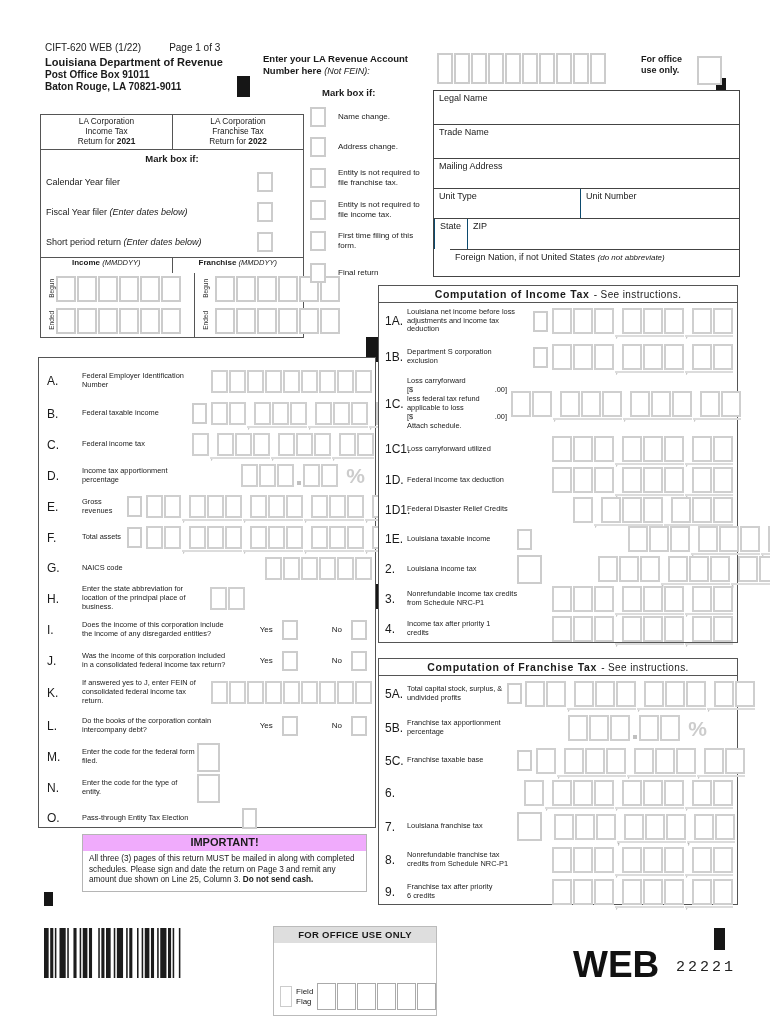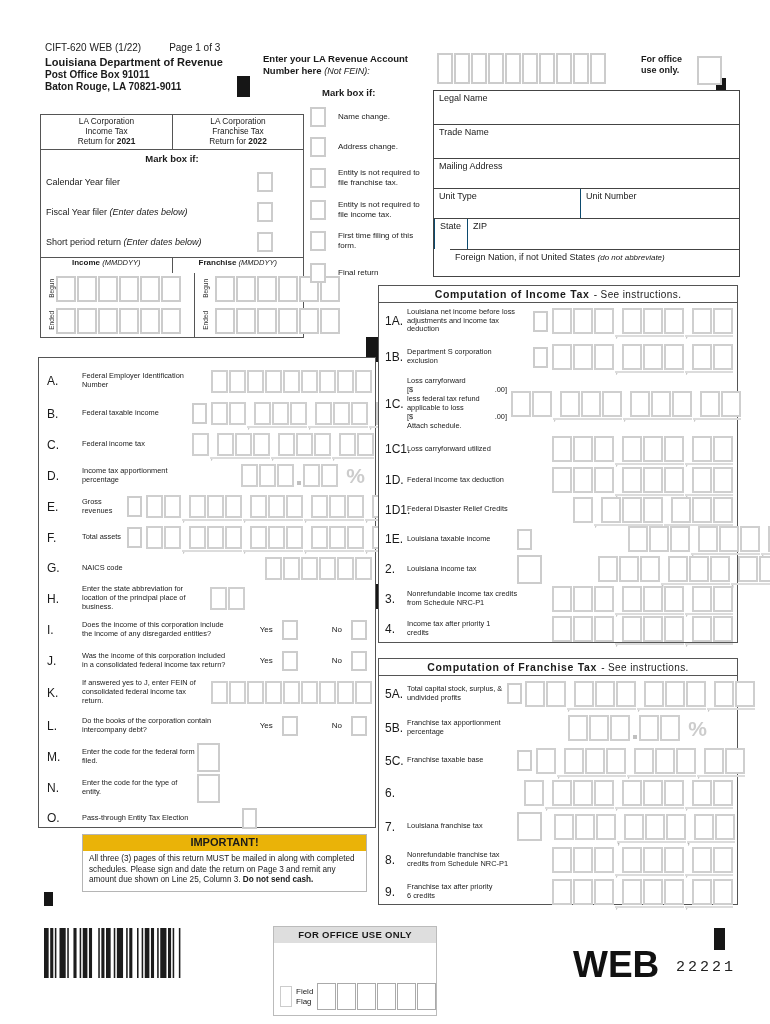--- a/index.html
+++ b/index.html
@@ -77,21 +77,21 @@
   .pbx.big{width:21px;height:25px;}
   .singlebox{width:19px;height:25px;border:2px solid #ccc;background:#fff;}
   .pdot{width:8px;position:relative;align-self:stretch;}
   .pdot::after{content:"";position:absolute;bottom:2px;left:2px;width:4px;height:4px;background:#c0c0c0;}
   .pctsign{font-size:21px;font-weight:bold;color:#ccc;margin-left:7px;line-height:1;}
   .yn{display:flex;align-items:center;margin-left:auto;margin-right:8px;font-size:8px;}
   .yn .cb{margin-left:9px;}
   .yn .nolbl{margin-left:34px;}
   
   .impbox{left:82px;top:834px;width:283px;border:1px solid #b5b5b5;background:#fff;}
-  .imptitle{height:15px;background:#eab308;text-align:center;font-size:11px;font-weight:bold;padding-top:1px;}
+  .imptitle{height:15px;background:#f0abfc;text-align:center;font-size:11px;font-weight:bold;padding-top:1px;}
   .impbody{font-size:8.2px;line-height:1.3;padding:3px 6px 5px 6px;}
   
   .barcode{left:44px;top:928px;}
   .offuse{left:273px;top:926px;width:164px;border:1px solid #bbb;background:#fff;box-sizing:border-box;}
   .offtitle{height:16px;background:#dedede;text-align:center;font-size:9.5px;font-weight:bold;letter-spacing:.3px;padding-top:2px;box-sizing:border-box;}
   .offrow{display:flex;align-items:center;padding:4px 5px 5px 6px;margin-top:36px;}
   .offcb{width:10px;height:19px;border:1.5px solid #ccc;background:#fff;flex:none;}
   .offlbl{font-size:8px;line-height:1.15;margin-left:4px;width:24px;}
   .oboxes{display:flex;margin-left:4px;}
   .obox{width:17px;height:25px;border:1.5px solid #aaa;background:#fff;margin-right:1px;}

